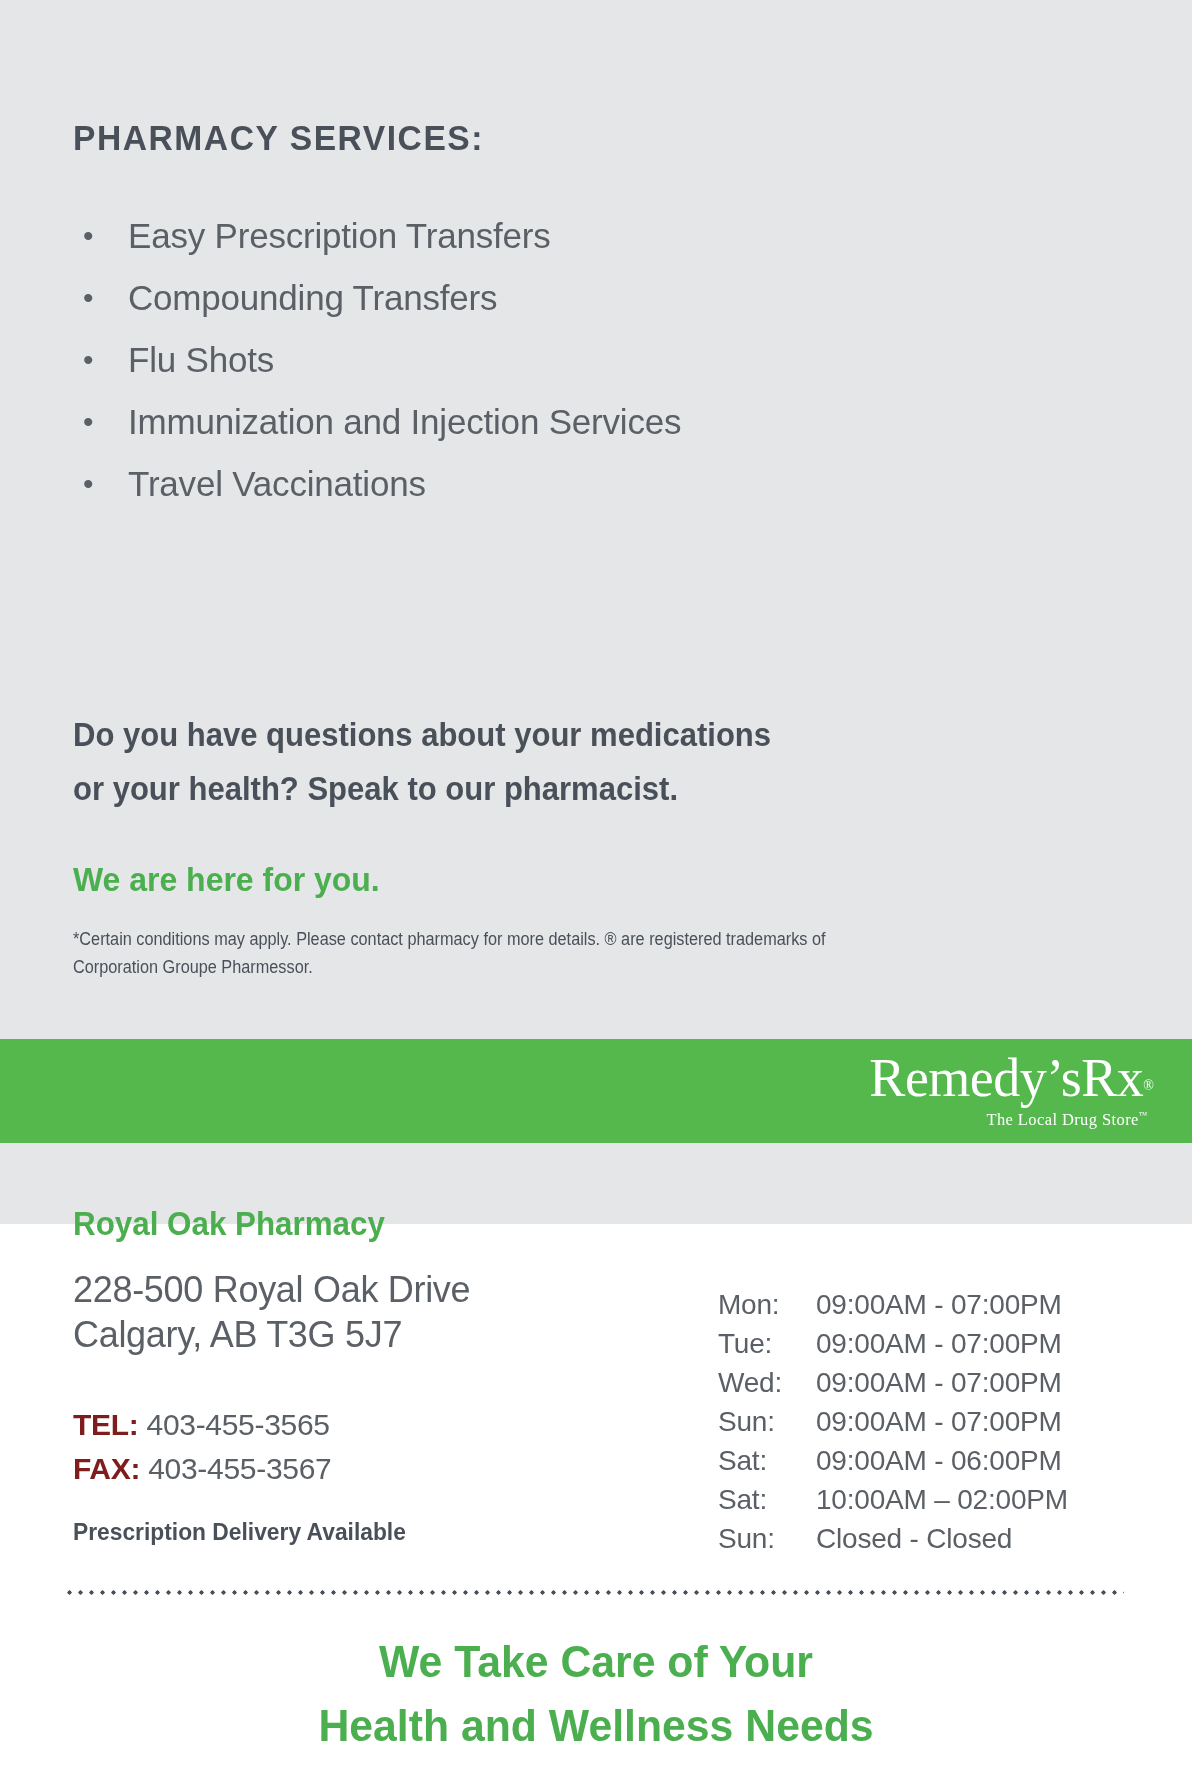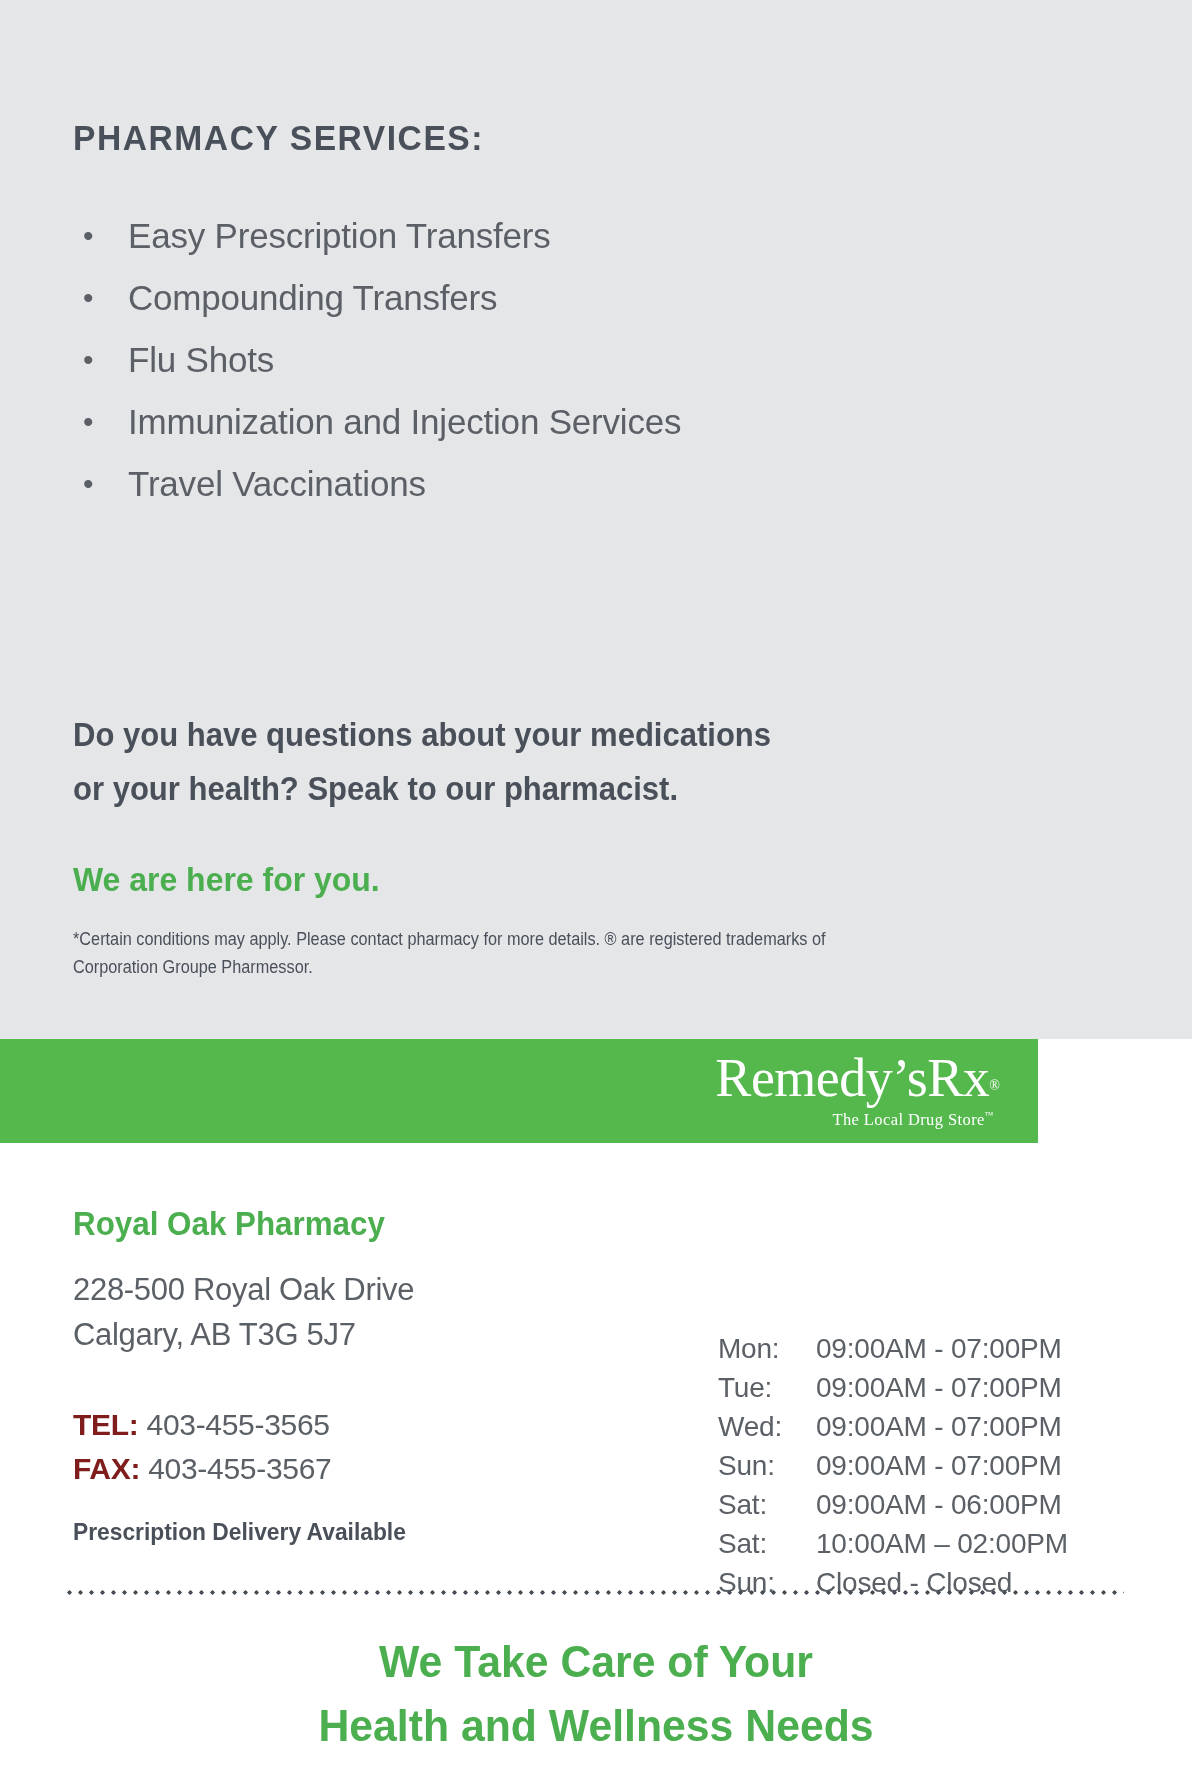--- a/index.html
+++ b/index.html
@@ -15,21 +15,21 @@
     font-family: "Liberation Sans", sans-serif;
     -webkit-font-smoothing: antialiased;
   }
 
   
   .grey-panel {
     position: absolute;
     left: 0;
     top: 0;
     width: 1192px;
-    height: 1039px;
+    height: 1224px;
     background: #e4e6e8;
   }
 
   .services-heading {
     position: absolute;
     left: 73px;
     top: 118px;
     font-family: "Liberation Sans Narrow", "Liberation Sans", sans-serif;
     font-weight: bold;
     font-size: 35px;
@@ -103,21 +103,21 @@
     transform: scaleX(0.93);
     transform-origin: left top;
     white-space: nowrap;
   }
 
   
   .green-banner {
     position: absolute;
     left: 0;
     top: 1039px;
-    width: 1038px;
+    width: 1192px;
     height: 104px;
     background: #55b84d;
   }
   .logo {
     position: absolute;
     right: 38px;
     top: 12px;
     text-align: right;
     color: #ffffff;
     font-family: "Liberation Serif", "DejaVu Serif", serif;
@@ -156,21 +156,21 @@
     font-size: 33px;
     color: #4caf4f;
     transform: scaleX(0.95);
     transform-origin: left top;
   }
 
   .address {
     position: absolute;
     left: 73px;
     top: 1267px;
-    font-size: 31px;
+    font-size: 36px;
     line-height: 45px;
     color: #5b6066;
     letter-spacing: -0.3px;
   }
 
   .contact-lines {
     position: absolute;
     left: 73px;
     top: 1403px;
     font-size: 30px;
@@ -196,21 +196,20 @@
   }
 
   
   .hours {
     position: absolute;
     left: 718px;
     top: 1285px;
     color: #5b6066;
     font-size: 28px;
     line-height: 39px;
-    margin-top: 44px;
   }
   .hours-row {
     display: flex;
   }
   .hours-day {
     width: 98px;
     letter-spacing: -0.2px;
   }
   .hours-time {
     letter-spacing: -0.2px;

